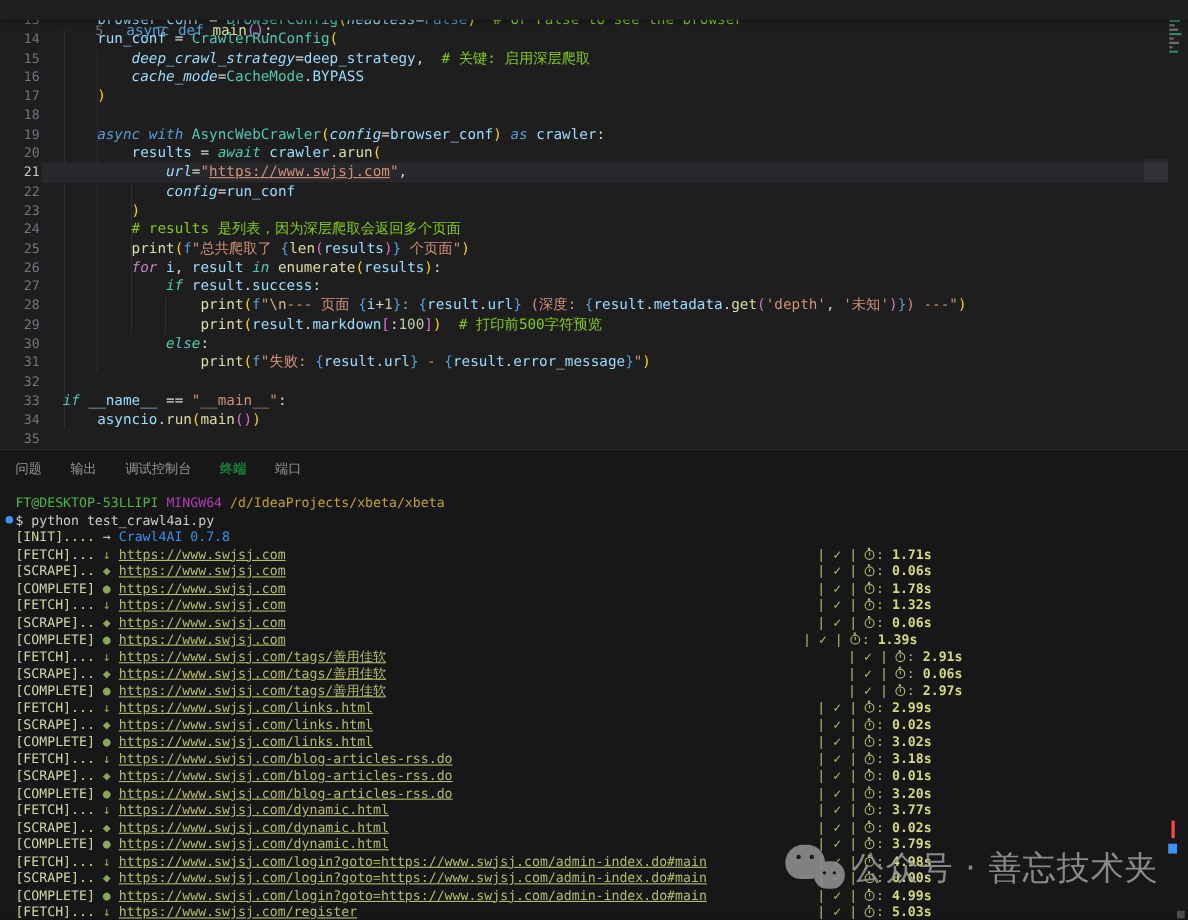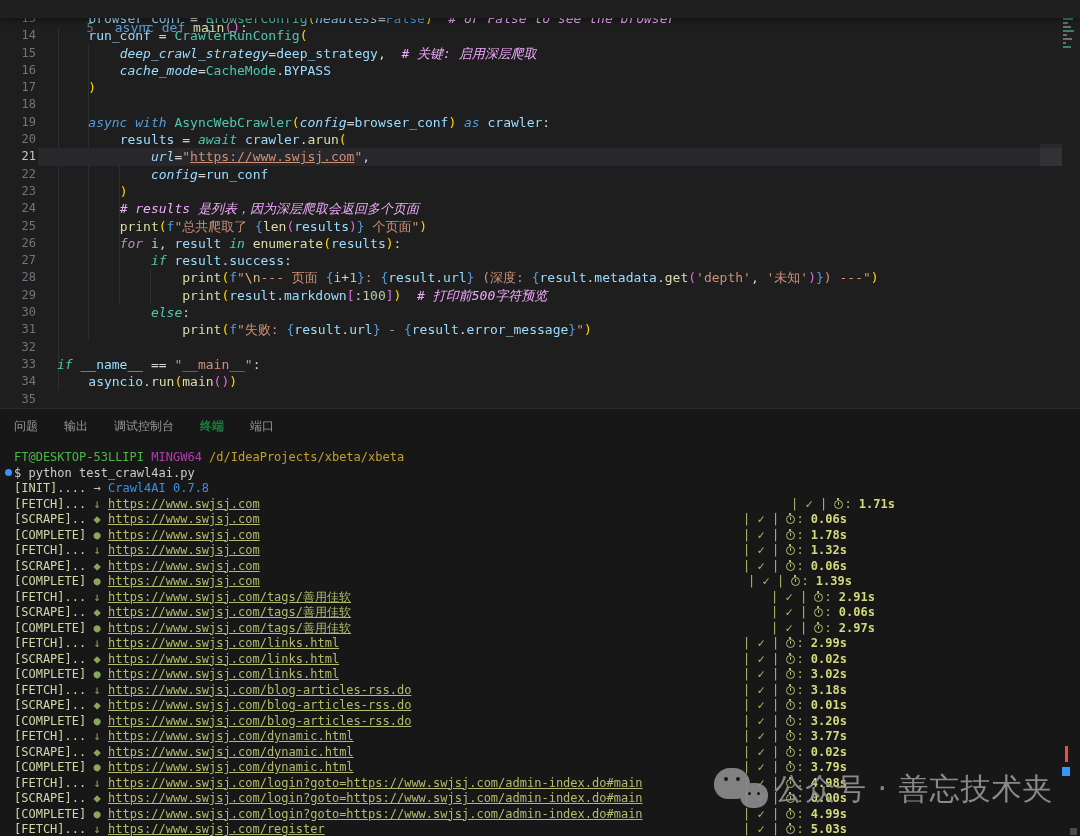--- a/index.html
+++ b/index.html
@@ -11,21 +11,21 @@
   .gutter{position:absolute;left:0;top:10px;width:36px;z-index:2;}
   .gutter-line{height:17.3px;line-height:17.3px;font-size:12px;text-align:right;color:#6e7681;}
   .gutter-line.current{color:#c7c7c7;}
   .code-lines{position:absolute;left:38px;top:10px;right:18px;z-index:2;}
   .code-line{height:17.3px;line-height:17.3px;font-size:13px;color:#d4d4d4;white-space:pre;padding-left:19px;}
   .code-line.current{background:#28282c;}
   .tk-var{color:#9cdcfe}.tk-param{color:#9cdcfe;font-style:italic}.tk-cls{color:#4ec9b0}
   .tk-func{color:#dcdcaa}.tk-kw{color:#569cd6}.tk-kwi{color:#569cd6;font-style:italic}
   .tk-ctl{color:#4ec9b0;font-style:italic}.tk-forkw{color:#c586c0;font-style:italic}
   .tk-str{color:#ce9178}.tk-strU{color:#ce9178;text-decoration:underline}
-  .tk-esc{color:#d7ba7d}.tk-num{color:#b5cea8}.tk-cmt{color:#f0abfc;font-style:italic}
+  .tk-esc{color:#d7ba7d}.tk-num{color:#b5cea8}.tk-cmt{color:#84cc16;}
   .tk-op{color:#d4d4d4}.tk-br1{color:#ffd700}.tk-br2{color:#da70d6}.tk-fb{color:#569cd6}
   .sticky{position:absolute;left:0;top:0;width:100%;height:18px;background:#1f1f1f;z-index:6;
           box-shadow:0 3px 5px rgba(0,0,0,.35);white-space:pre;line-height:18px;}
   .sticky-no{display:inline-block;width:36px;text-align:right;font-size:12px;color:#6e7681;}
   .sticky-code{font-size:13px;padding-left:21px;}
   .minimap{position:absolute;right:0;top:0;width:18px;height:72px;z-index:5;padding-top:2px;}
   .mm-line{height:2px;margin:0 2px 2px 1px;}
   .mm-g{background:#8a8a8a;opacity:.75}.mm-t{background:#3f9a80;opacity:.8}
   .editor-scroll-thumb{position:absolute;left:1040px;top:144px;width:22px;height:22px;
           background:rgba(255,255,255,.05);z-index:4;}
@@ -151,26 +151,26 @@
         <div class="panel-tab">输出</div>
         <div class="panel-tab">调试控制台</div>
         <div class="panel-tab active">终端</div>
         <div class="panel-tab">端口</div>
       </div>
     <div class="terminal">
       <div class="term-line"><span class="t-host">FT@DESKTOP-53LLIPI</span><span> </span><span class="t-env">MINGW64</span><span> </span><span class="t-path">/d/IdeaProjects/xbeta/xbeta</span></div>
       <div class="term-line"><span class="t-cmd">$ python test_crawl4ai.py</span></div>
       <div class="term-line"><span class="t-label">[INIT]....</span><span> </span><span class="t-arrow">→</span><span> </span><span class="t-crawl">Crawl4AI 0.7.8</span></div>
       <div id="term-rows">
-          <div class="term-line"><span class="t-label">[FETCH]...</span> <span class="t-icon">↓</span> <span class="t-url">https://www.swjsj.com</span><span class="t-right" style="left: 743px; margin-left: 48px;"><span class="t-pipe">|</span> <span class="t-check">✓</span> <span class="t-pipe">|</span> <span class="timer-icon"></span><span class="t-colon">: </span><span class="t-time">1.71s</span></span></div>
+          <div class="term-line"><span class="t-label">[FETCH]...</span> <span class="t-icon">↓</span> <span class="t-url">https://www.swjsj.com</span><span class="t-right" style="left: 743px;"><span class="t-pipe">|</span> <span class="t-check">✓</span> <span class="t-pipe">|</span> <span class="timer-icon"></span><span class="t-colon">: </span><span class="t-time">1.71s</span></span></div>
           <div class="term-line"><span class="t-label">[SCRAPE]..</span> <span class="t-icon">◆</span> <span class="t-url">https://www.swjsj.com</span><span class="t-right" style="left: 743px;"><span class="t-pipe">|</span> <span class="t-check">✓</span> <span class="t-pipe">|</span> <span class="timer-icon"></span><span class="t-colon">: </span><span class="t-time">0.06s</span></span></div>
           <div class="term-line"><span class="t-label">[COMPLETE]</span> <span class="t-icon">●</span> <span class="t-url">https://www.swjsj.com</span><span class="t-right" style="left: 743px; text-align: right;"><span class="t-pipe">|</span> <span class="t-check">✓</span> <span class="t-pipe">|</span> <span class="timer-icon"></span><span class="t-colon">: </span><span class="t-time">1.78s</span></span></div>
           <div class="term-line"><span class="t-label">[FETCH]...</span> <span class="t-icon">↓</span> <span class="t-url">https://www.swjsj.com</span><span class="t-right" style="left: 743px;"><span class="t-pipe">|</span> <span class="t-check">✓</span> <span class="t-pipe">|</span> <span class="timer-icon"></span><span class="t-colon">: </span><span class="t-time">1.32s</span></span></div>
           <div class="term-line"><span class="t-label">[SCRAPE]..</span> <span class="t-icon">◆</span> <span class="t-url">https://www.swjsj.com</span><span class="t-right" style="left: 743px;"><span class="t-pipe">|</span> <span class="t-check">✓</span> <span class="t-pipe">|</span> <span class="timer-icon"></span><span class="t-colon">: </span><span class="t-time">0.06s</span></span></div>
-          <div class="term-line"><span class="t-label">[COMPLETE]</span> <span class="t-icon">●</span> <span class="t-url">https://www.swjsj.com</span><span class="t-right" style="left: 748px;"><span class="t-pipe">|</span> <span class="t-check">✓</span> <span class="t-pipe">|</span> <span class="timer-icon"></span><span class="t-colon">: </span><span class="t-time">1.39s</span></span></div>
+          <div class="term-line"><span class="t-label">[COMPLETE]</span> <span class="t-icon">●</span> <span class="t-url">https://www.swjsj.com</span><span class="t-right" style="left: 730px;"><span class="t-pipe">|</span> <span class="t-check">✓</span> <span class="t-pipe">|</span> <span class="timer-icon"></span><span class="t-colon">: </span><span class="t-time">1.39s</span></span></div>
           <div class="term-line"><span class="t-label">[FETCH]...</span> <span class="t-icon">↓</span> <span class="t-url">https://www.swjsj.com/tags/善用佳软</span><span class="t-right" style="left: 771px;"><span class="t-pipe">|</span> <span class="t-check">✓</span> <span class="t-pipe">|</span> <span class="timer-icon"></span><span class="t-colon">: </span><span class="t-time">2.91s</span></span></div>
           <div class="term-line"><span class="t-label">[SCRAPE]..</span> <span class="t-icon">◆</span> <span class="t-url">https://www.swjsj.com/tags/善用佳软</span><span class="t-right" style="left: 771px;"><span class="t-pipe">|</span> <span class="t-check">✓</span> <span class="t-pipe">|</span> <span class="timer-icon"></span><span class="t-colon">: </span><span class="t-time">0.06s</span></span></div>
           <div class="term-line"><span class="t-label">[COMPLETE]</span> <span class="t-icon">●</span> <span class="t-url">https://www.swjsj.com/tags/善用佳软</span><span class="t-right" style="left: 771px;"><span class="t-pipe">|</span> <span class="t-check">✓</span> <span class="t-pipe">|</span> <span class="timer-icon"></span><span class="t-colon">: </span><span class="t-time">2.97s</span></span></div>
           <div class="term-line"><span class="t-label">[FETCH]...</span> <span class="t-icon">↓</span> <span class="t-url">https://www.swjsj.com/links.html</span><span class="t-right" style="left: 743px;"><span class="t-pipe">|</span> <span class="t-check">✓</span> <span class="t-pipe">|</span> <span class="timer-icon"></span><span class="t-colon">: </span><span class="t-time">2.99s</span></span></div>
           <div class="term-line"><span class="t-label">[SCRAPE]..</span> <span class="t-icon">◆</span> <span class="t-url">https://www.swjsj.com/links.html</span><span class="t-right" style="left: 743px;"><span class="t-pipe">|</span> <span class="t-check">✓</span> <span class="t-pipe">|</span> <span class="timer-icon"></span><span class="t-colon">: </span><span class="t-time">0.02s</span></span></div>
           <div class="term-line"><span class="t-label">[COMPLETE]</span> <span class="t-icon">●</span> <span class="t-url">https://www.swjsj.com/links.html</span><span class="t-right" style="left: 743px;"><span class="t-pipe">|</span> <span class="t-check">✓</span> <span class="t-pipe">|</span> <span class="timer-icon"></span><span class="t-colon">: </span><span class="t-time">3.02s</span></span></div>
           <div class="term-line"><span class="t-label">[FETCH]...</span> <span class="t-icon">↓</span> <span class="t-url">https://www.swjsj.com/blog-articles-rss.do</span><span class="t-right" style="left: 743px;"><span class="t-pipe">|</span> <span class="t-check">✓</span> <span class="t-pipe">|</span> <span class="timer-icon"></span><span class="t-colon">: </span><span class="t-time">3.18s</span></span></div>
           <div class="term-line"><span class="t-label">[SCRAPE]..</span> <span class="t-icon">◆</span> <span class="t-url">https://www.swjsj.com/blog-articles-rss.do</span><span class="t-right" style="left: 743px;"><span class="t-pipe">|</span> <span class="t-check">✓</span> <span class="t-pipe">|</span> <span class="timer-icon"></span><span class="t-colon">: </span><span class="t-time">0.01s</span></span></div>
           <div class="term-line"><span class="t-label">[COMPLETE]</span> <span class="t-icon">●</span> <span class="t-url">https://www.swjsj.com/blog-articles-rss.do</span><span class="t-right" style="left: 743px;"><span class="t-pipe">|</span> <span class="t-check">✓</span> <span class="t-pipe">|</span> <span class="timer-icon"></span><span class="t-colon">: </span><span class="t-time">3.20s</span></span></div>
           <div class="term-line"><span class="t-label">[FETCH]...</span> <span class="t-icon">↓</span> <span class="t-url">https://www.swjsj.com/dynamic.html</span><span class="t-right" style="left: 743px;"><span class="t-pipe">|</span> <span class="t-check">✓</span> <span class="t-pipe">|</span> <span class="timer-icon"></span><span class="t-colon">: </span><span class="t-time">3.77s</span></span></div>

